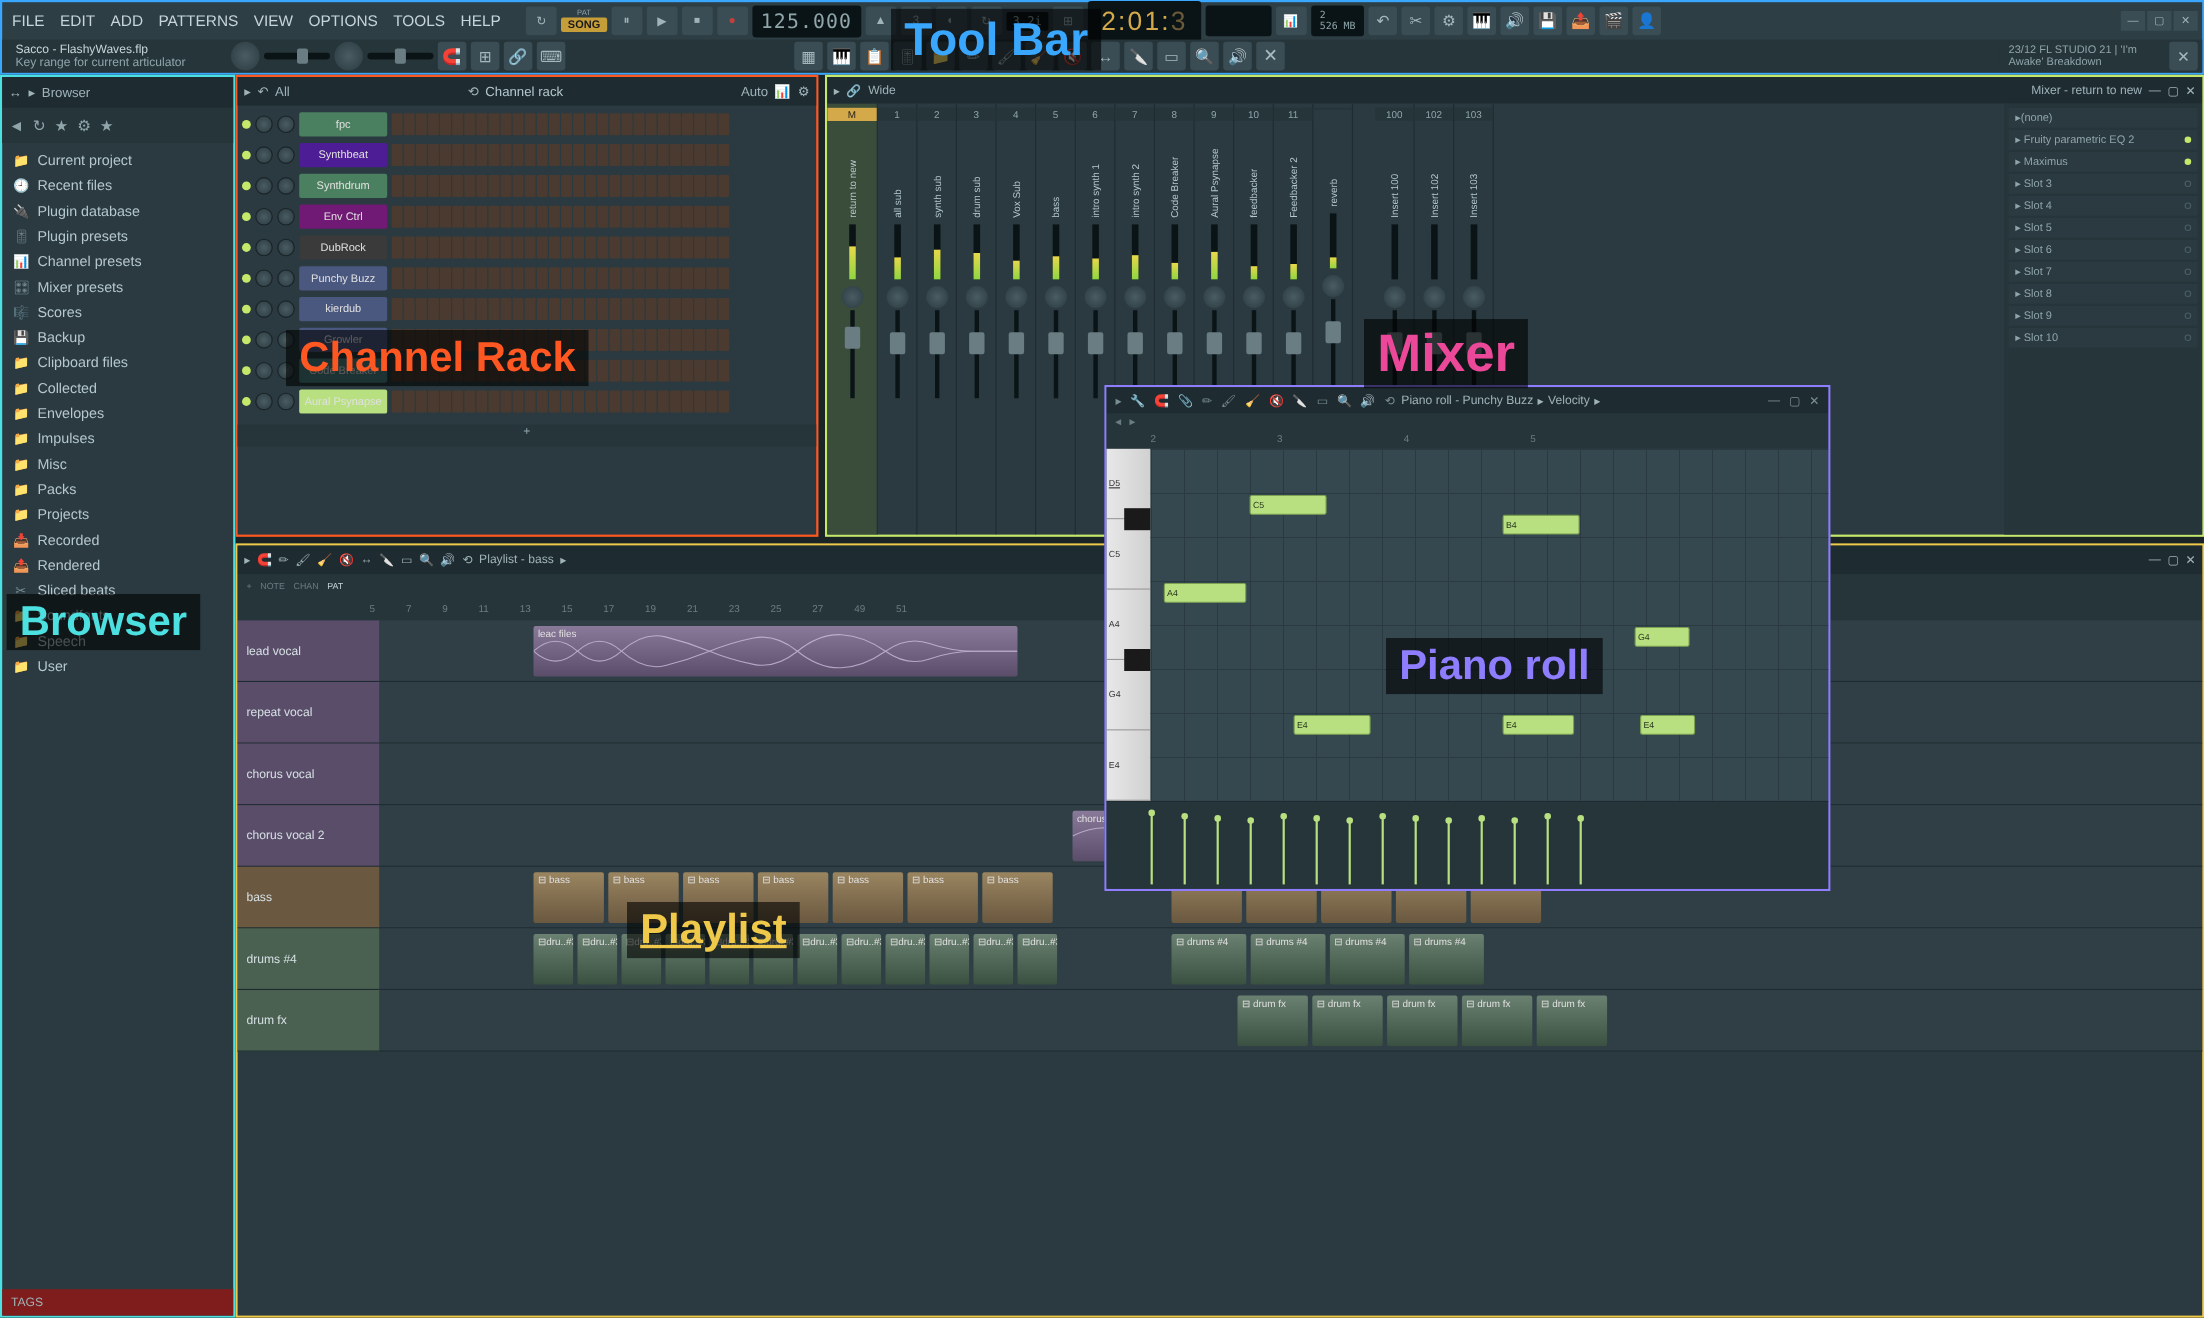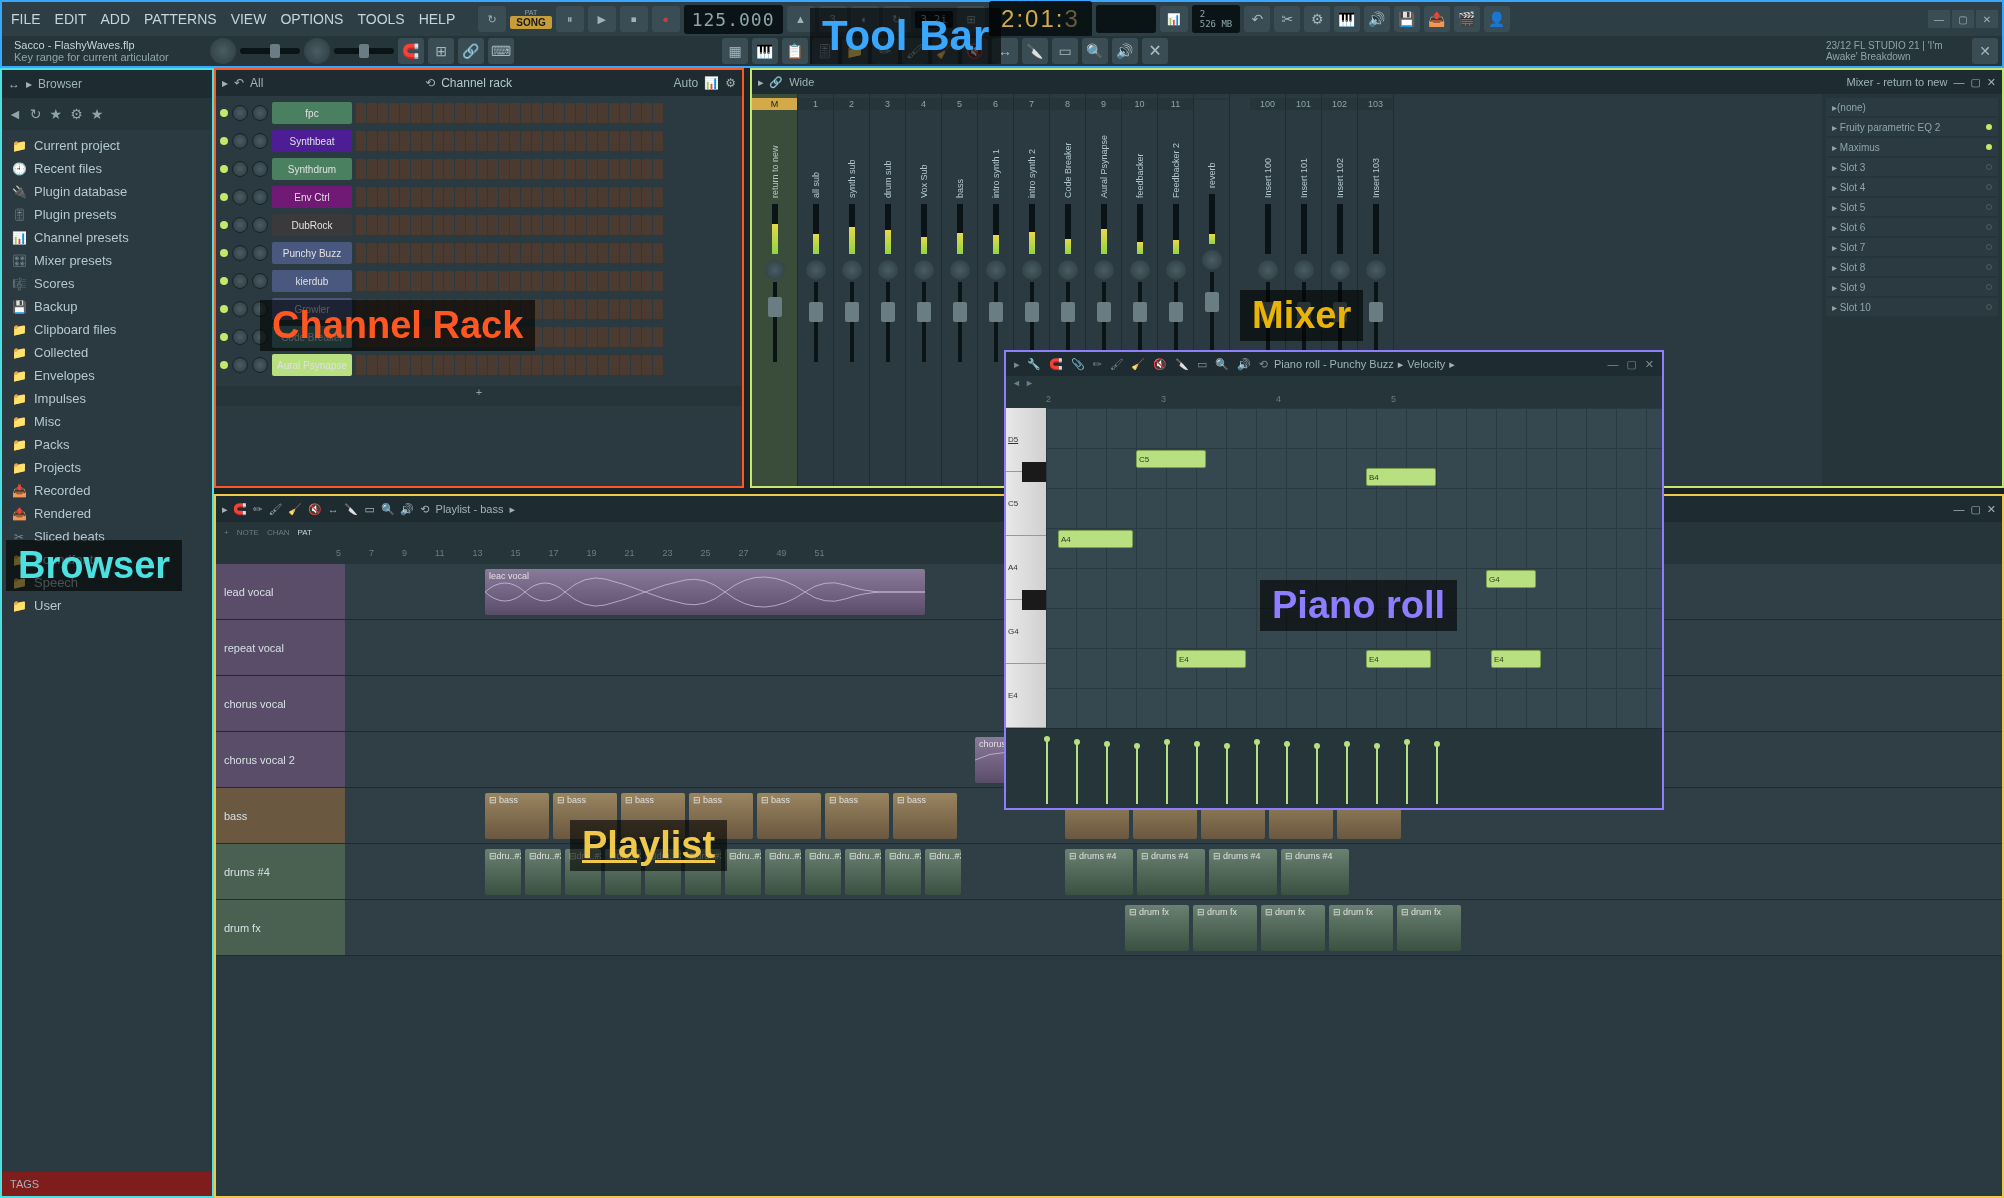--- a/index.html
+++ b/index.html
@@ -24,21 +24,21 @@
 .info-box .line1 { color: #c5d5da; }
 .window-controls { margin-left: auto; display: flex; gap: 2px; }
 .wc-btn { width: 22px; height: 18px; background: #3a4d54; display: flex; align-items: center; justify-content: center; cursor: pointer; font-size: 10px; }
 .popup-info { margin-left: auto; background: #26353a; padding: 2px 8px; font-size: 10px; color: #8fa5aa; width: 150px; }
 
 
 .annotation { position: absolute; font-weight: bold; pointer-events: none; background: rgba(0,0,0,0.6); padding: 4px 12px; z-index: 100; }
 .ann-toolbar { color: #3aa7ff; font-size: 42px; }
 .ann-browser { color: #4de0e0; font-size: 38px; }
 .ann-channelrack { color: #ff5722; font-size: 38px; }
-.ann-mixer { color: #eab308; font-size: 38px; }
+.ann-mixer { color: #ec4899; font-size: 48px; }
 .ann-pianoroll { color: #8e7dff; font-size: 38px; }
 .ann-playlist { color: #f0c94a; font-size: 38px; text-decoration: underline; }
 
 
 .main { display: flex; height: calc(100% - 68px); }
 
 
 .browser { width: 214px; background: #2a3a40; border: 2px solid #4de0e0; display: flex; flex-direction: column; }
 .browser-header { height: 28px; background: #1e2c31; display: flex; align-items: center; padding: 0 6px; gap: 6px; font-size: 12px; }
 .browser-toolbar { height: 32px; background: #26353a; display: flex; align-items: center; padding: 0 6px; gap: 8px; }
@@ -885,31 +885,20 @@
     <div class="mixer-track-label">Insert 100</div>
     <div class="mixer-meter"></div>
     <div class="mixer-knob"></div>
     <div class="mixer-fader-area">
               <div class="mixer-fader-track">
                 <div class="mixer-fader-handle" style="top:20px"></div>
               </div>
             </div>
           </div>
           <div class="mixer-track">
-            <div class="mixer-track-num">101</div>
-    <div class="mixer-track-label">Insert 101</div>
-    <div class="mixer-meter"></div>
-    <div class="mixer-knob"></div>
-    <div class="mixer-fader-area">
-              <div class="mixer-fader-track">
-                <div class="mixer-fader-handle" style="top:20px"></div>
-              </div>
-            </div>
-          </div>
-          <div class="mixer-track">
             <div class="mixer-track-num">102</div>
     <div class="mixer-track-label">Insert 102</div>
     <div class="mixer-meter"></div>
     <div class="mixer-knob"></div>
     <div class="mixer-fader-area">
               <div class="mixer-fader-track">
                 <div class="mixer-fader-handle" style="top:20px"></div>
               </div>
             </div>
           </div>
@@ -1024,21 +1013,21 @@
             <div class="pl-track-header purple">repeat vocal</div>
             <div class="pl-track-header purple">chorus vocal</div>
             <div class="pl-track-header purple">chorus vocal 2</div>
             <div class="pl-track-header brown">bass</div>
             <div class="pl-track-header green">drums #4</div>
             <div class="pl-track-header green">drum fx</div>
           </div>
         <div class="pl-lanes" id="pl-lanes">
             <div class="pl-lane">
               <div class="pl-clip clip-audio" style="left:140px;width:440px">
-                <span class="pl-clip-label">leac vocal</span>
+                <span class="pl-clip-label">leac files</span>
                 <svg class="waveform" viewBox="0 0 440 46" preserveAspectRatio="none">
                   <path d="M0,23 Q20,5 40,23 T80,23 T120,10 T160,23 T200,35 T240,23 T280,8 T320,23 T360,30 T400,23 T440,23" stroke="#d8c8e8" fill="none" stroke-width="1"></path>
                   <path d="M0,23 Q20,41 40,23 T80,23 T120,36 T160,23 T200,11 T240,23 T280,38 T320,23 T360,16 T400,23 T440,23" stroke="#d8c8e8" fill="none" stroke-width="1"></path>
                 </svg>
               </div>
             </div>
             <div class="pl-lane">
               <div class="pl-clip clip-audio" style="left:1080px;width:40px">
                 <span class="pl-clip-label">rep..al</span>
               </div>

